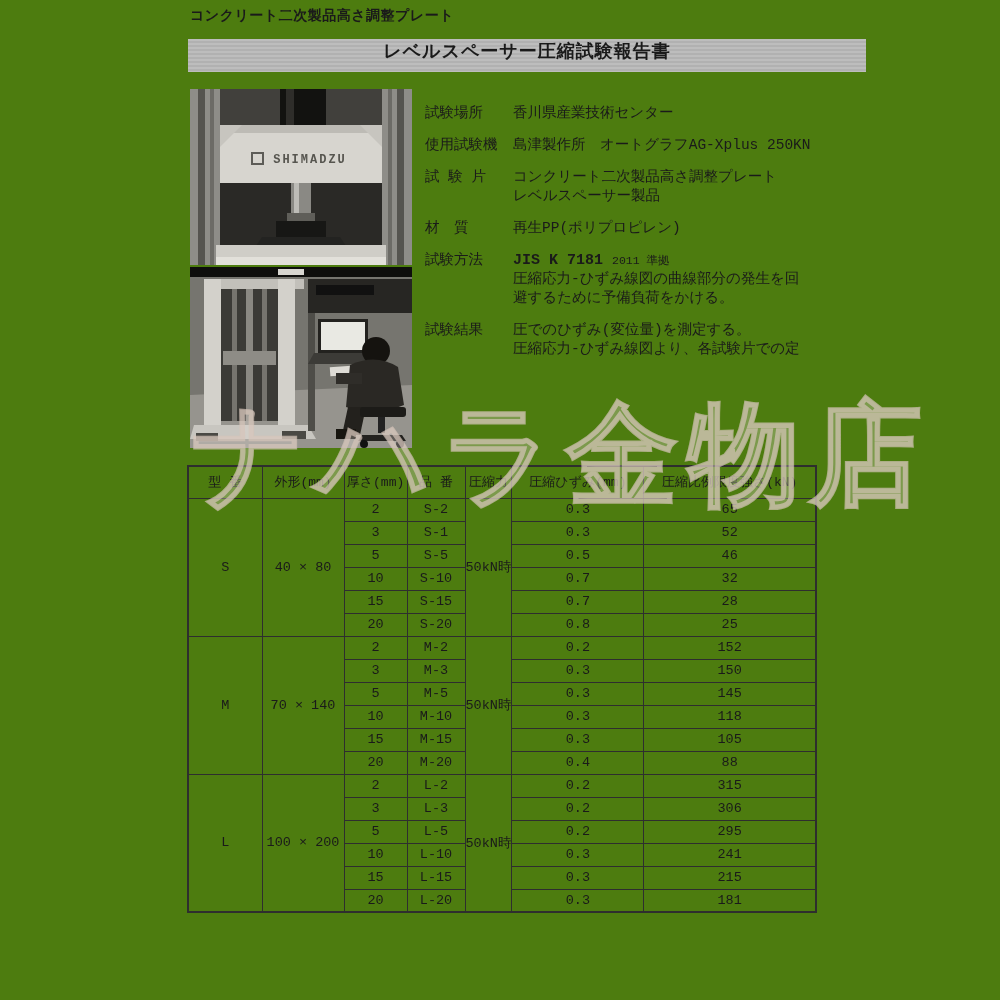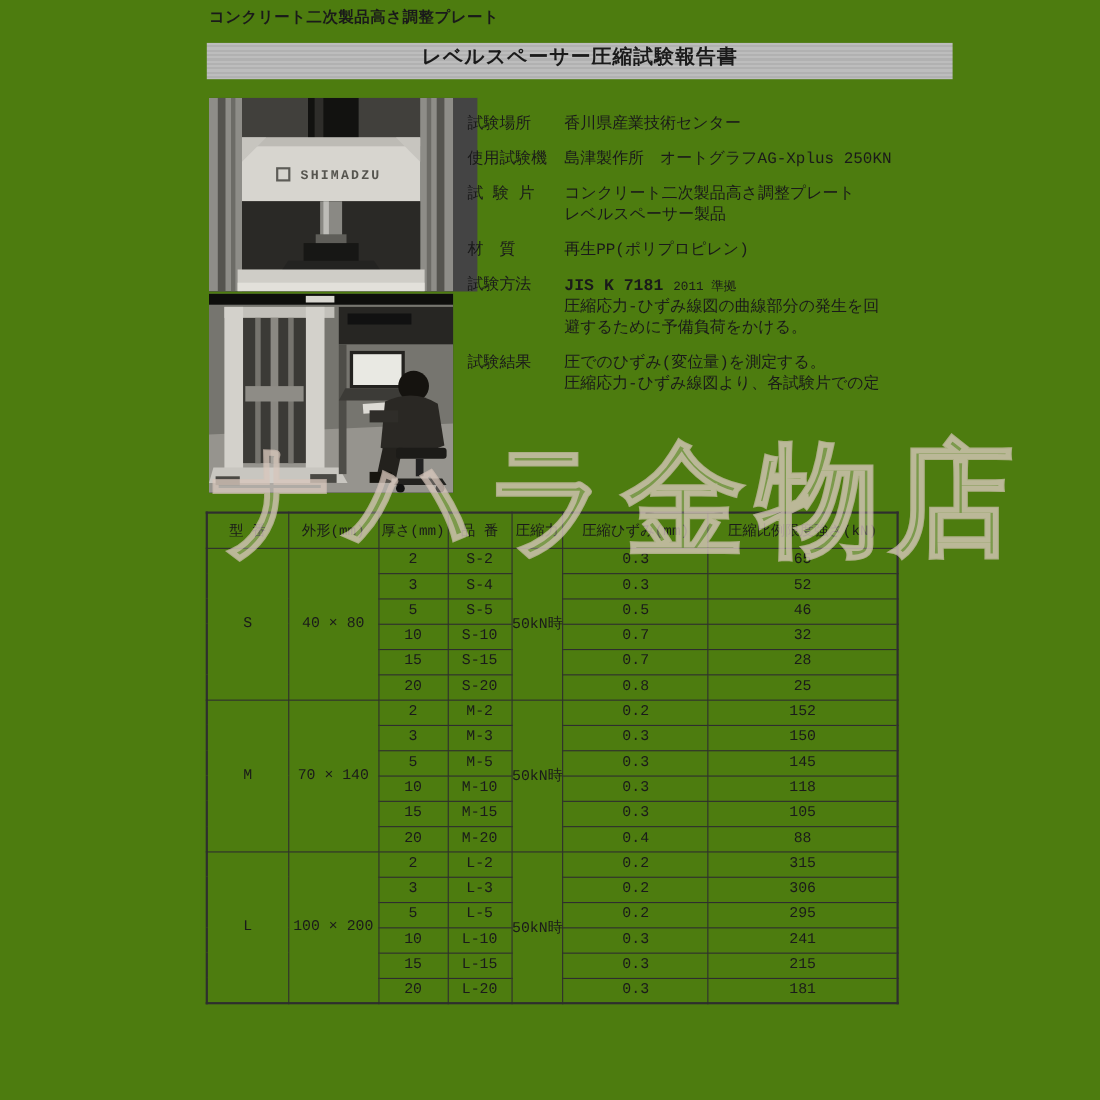--- a/index.html
+++ b/index.html
@@ -16,21 +16,21 @@
   }
   .title-bar {
     position: absolute; left: 188px; top: 39px; width: 678px; height: 33px;
     background: repeating-linear-gradient(180deg, #bdbdbd 0 2px, #b1b1b1 2px 4px);
     display: flex; align-items: flex-start; justify-content: center;
   }
   .title-text { font-size: 18px; font-weight: 700; letter-spacing: 1px; }
 
   .photo { position: absolute; left: 190px; overflow: hidden; background: #444; }
   .photo svg { display: block; }
-  .photo-machine { top: 89px;  width: 244px; height: 176px; }
+  .photo-machine { top: 89px;  width: 222px; height: 176px; }
   .photo-room    { top: 267px; width: 222px; height: 181px; }
 
   .info-list { position: absolute; left: 425px; top: 104px; width: 400px; }
   .info-row { display: flex; margin-bottom: 13px; }
   .info-label { flex: none; width: 88px; font-size: 14.5px; font-weight: 500; line-height: 19px; white-space: pre; }
   .info-value { font-size: 14.5px; font-weight: 500; }
   .v-line { line-height: 19px; white-space: pre; }
   .seg-main  { font-size: 15px; font-weight: 600; }
   .seg-small { font-size: 11.5px; }
 
@@ -205,21 +205,21 @@
           <td class="c-model" rowspan="6">S</td>
           <td class="c-size" rowspan="6">40 × 80</td>
           <td>2</td>
           <td>S-2</td>
           <td class="c-force" rowspan="6">50kN時</td>
           <td>0.3</td>
           <td>65</td>
         </tr>
         <tr>
           <td>3</td>
-          <td>S-4</td>
+          <td>S-1</td>
           <td>0.3</td>
           <td>52</td>
         </tr>
         <tr>
           <td>5</td>
           <td>S-5</td>
           <td>0.5</td>
           <td>46</td>
         </tr>
         <tr>

